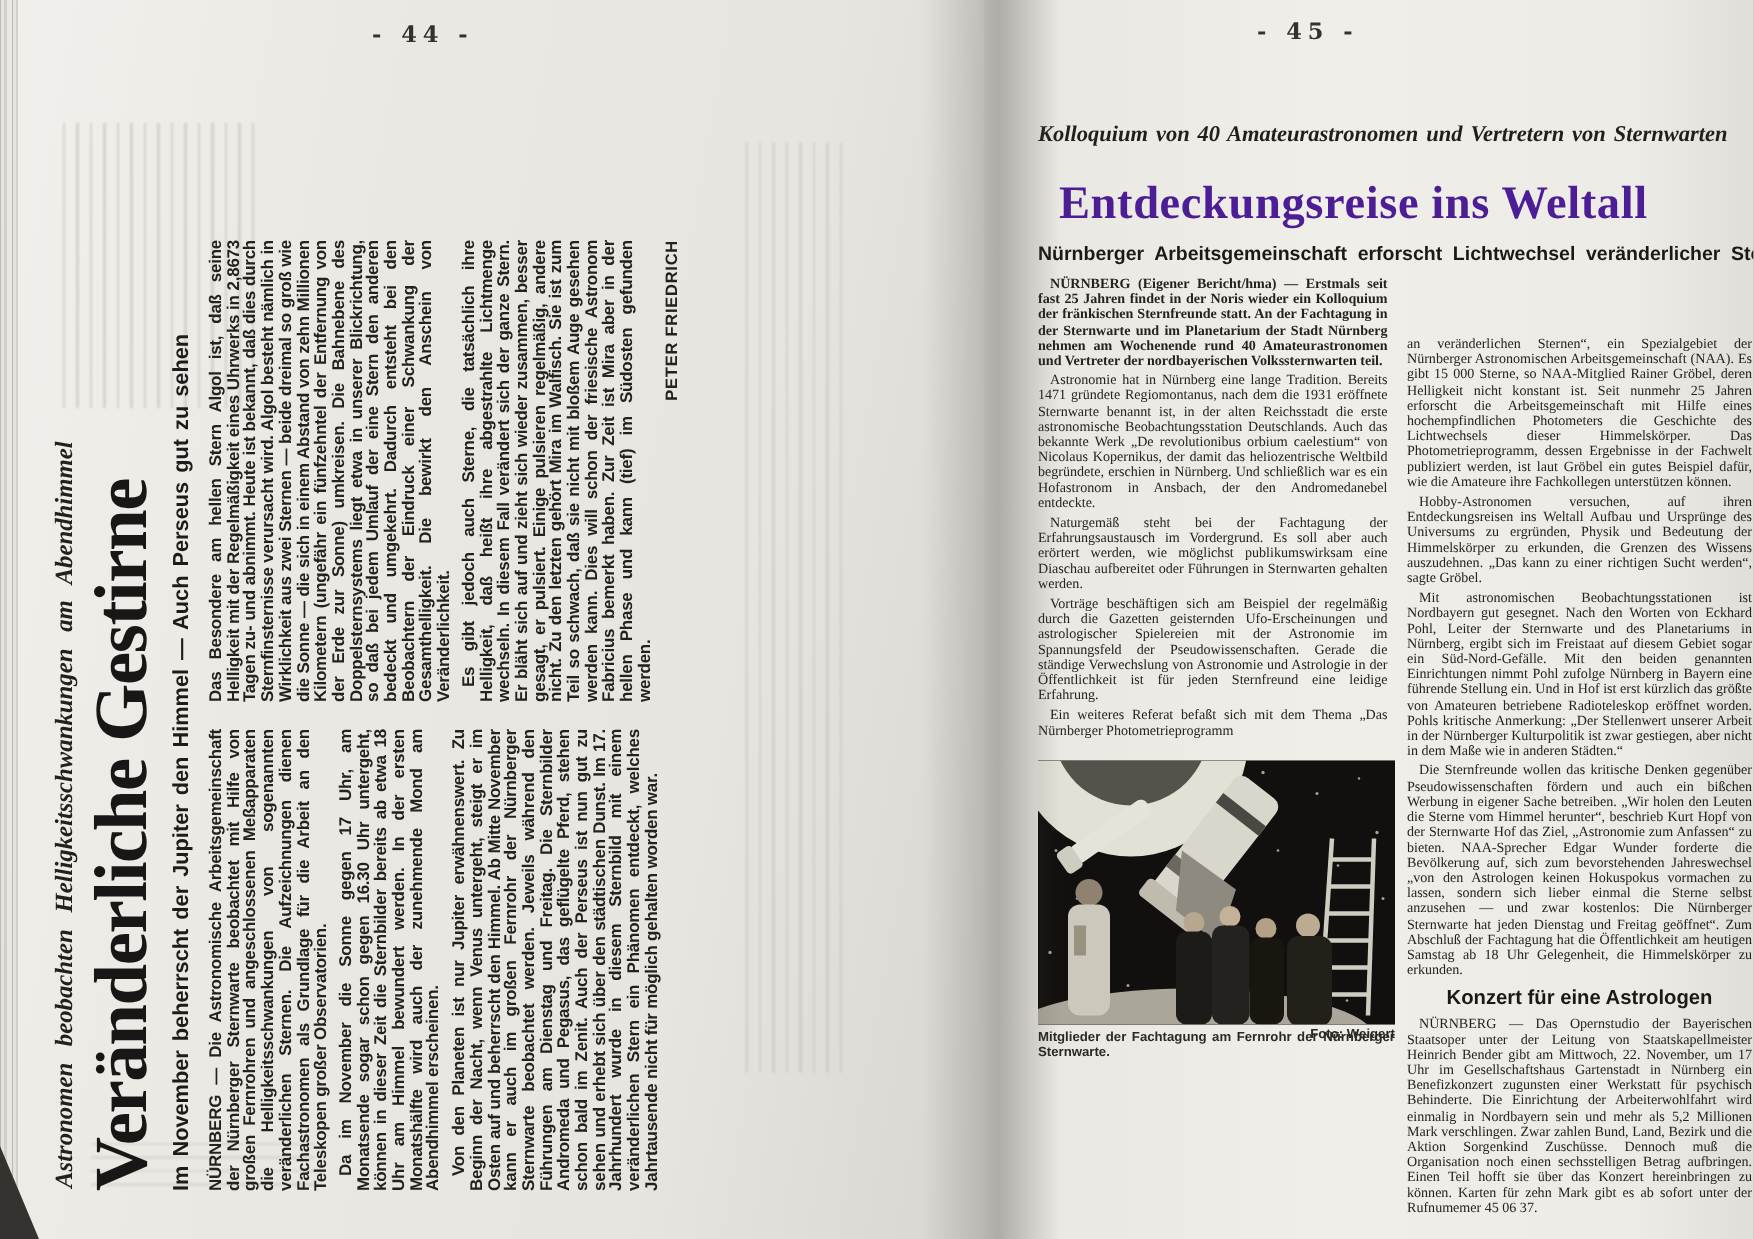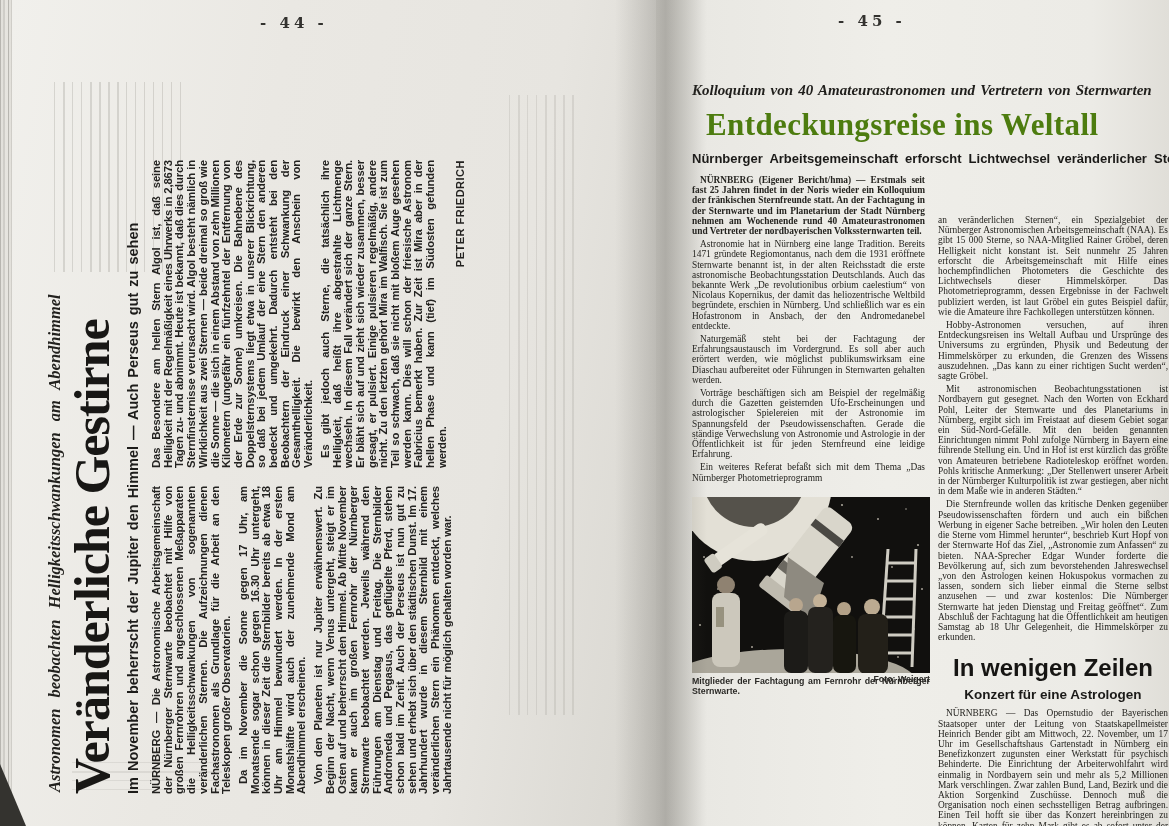--- a/index.html
+++ b/index.html
@@ -1,21 +1,21 @@
 <!DOCTYPE html>
 <html lang="de"><head>
 <meta charset="utf-8">
 <style>
   html,body{margin:0;padding:0;background:#b9b7b2;}
   #scan{position:relative;width:1169px;height:826px;overflow:hidden;
         font-family:"Liberation Serif",serif;color:#1c1c1a;
         background:#e9e7e2;}
   
   .page{position:absolute;top:0;height:826px;}
-  #page-left{left:12px;width:656px;
+  #page-left{left:0;width:656px;
     background:linear-gradient(100deg,#f1f0ec 0%,#eae8e3 35%,#e7e5e0 70%,#d9d7d1 97%);}
   #page-right{left:656px;width:513px;
     background:linear-gradient(90deg,#d8d6d0 0%,#e9e8e3 9%,#efeee9 45%,#ecebe6 85%,#e0ded8 100%);}
   #gutter{position:absolute;left:615px;top:0;width:92px;height:826px;pointer-events:none;
     background:linear-gradient(90deg,rgba(70,68,62,0) 0%,rgba(70,68,62,.22) 45%,rgba(70,68,62,.30) 55%,rgba(70,68,62,0) 100%);}
   #left-edge{position:absolute;left:0;top:0;width:12px;height:826px;opacity:.55;
     background:repeating-linear-gradient(90deg,#8f8d87 0 1px,#dddbd5 1px 3px,#bab8b2 3px 5px,#e4e2dc 5px 8px);}
   #corner-tear{position:absolute;left:0;bottom:0;width:0;height:0;
     border-left:26px solid #34332f;border-top:62px solid transparent;}
   
@@ -46,21 +46,21 @@
     line-height:11.7px;text-align:justify;margin:0 0 5px 0;text-indent:10px;
     letter-spacing:-.15px;color:#232220;hyphens:auto;}
   .l-col p:first-child{text-indent:0;}
   .l-byline{font-family:"Liberation Sans",sans-serif;font-weight:bold;font-size:11px;
     letter-spacing:.5px;text-align:right;margin-top:2px;color:#232220;}
   
   #art-right{position:absolute;left:692px;top:82px;width:476px;}
   .r-kicker{font-family:"Liberation Serif",serif;font-style:italic;font-weight:bold;
     font-size:15px;word-spacing:1.5px;white-space:nowrap;color:#201f1c;}
   .r-headline{font-family:"Liberation Serif",serif;font-weight:bold;font-size:31px;
-    letter-spacing:.4px;white-space:nowrap;margin-top:8px;padding-left:14px;color:#4d7c0f;}
+    letter-spacing:.4px;white-space:nowrap;margin-top:18px;padding-left:14px;color:#4c1d95;}
   .r-subhead{font-family:"Liberation Sans",sans-serif;font-weight:bold;font-size:13px;
     word-spacing:3.5px;white-space:nowrap;margin-top:8px;color:#1b1a18;}
   .r-body{display:flex;gap:13px;margin-top:9px;}
   .r-col{width:233px;}
   .r-col p{font-family:"Liberation Serif",serif;font-size:9.4px;line-height:10.2px;
     text-align:justify;margin:0 0 3px 0;text-indent:8px;color:#24231f;hyphens:auto;}
   .r-col p.lead{font-weight:bold;text-indent:8px;}
   .r-col p.cont{text-indent:0;margin-top:40px;}
   
   .photo-block{margin-top:14px;width:238px;}
@@ -214,21 +214,20 @@
           </div>
         </div>
       </div>
 
       <div class="r-col">
         <p class="cont">an veränderlichen Sternen“, ein Spezialgebiet der Nürnberger Astronomischen Arbeitsgemeinschaft (NAA). Es gibt 15 000 Sterne, so NAA-Mitglied Rainer Gröbel, deren Helligkeit nicht konstant ist. Seit nunmehr 25 Jahren erforscht die Arbeitsgemeinschaft mit Hilfe eines hochempfindlichen Photometers die Geschichte des Lichtwechsels dieser Himmelskörper. Das Photometrieprogramm, dessen Ergebnisse in der Fachwelt publiziert werden, ist laut Gröbel ein gutes Beispiel dafür, wie die Amateure ihre Fachkollegen unterstützen können.</p>
         <p>Hobby-Astronomen versuchen, auf ihren Entdeckungsreisen ins Weltall Aufbau und Ursprünge des Universums zu ergründen, Physik und Bedeutung der Himmelskörper zu erkunden, die Grenzen des Wissens auszudehnen. „Das kann zu einer richtigen Sucht werden“, sagte Gröbel.</p>
         <p>Mit astronomischen Beobachtungsstationen ist Nordbayern gut gesegnet. Nach den Worten von Eckhard Pohl, Leiter der Sternwarte und des Planetariums in Nürnberg, ergibt sich im Freistaat auf diesem Gebiet sogar ein Süd-Nord-Gefälle. Mit den beiden genannten Einrichtungen nimmt Pohl zufolge Nürnberg in Bayern eine führende Stellung ein. Und in Hof ist erst kürzlich das größte von Amateuren betriebene Radioteleskop eröffnet worden. Pohls kritische Anmerkung: „Der Stellenwert unserer Arbeit in der Nürnberger Kulturpolitik ist zwar gestiegen, aber nicht in dem Maße wie in anderen Städten.“</p>
         <p>Die Sternfreunde wollen das kritische Denken gegenüber Pseudowissenschaften fördern und auch ein bißchen Werbung in eigener Sache betreiben. „Wir holen den Leuten die Sterne vom Himmel herunter“, beschrieb Kurt Hopf von der Sternwarte Hof das Ziel, „Astronomie zum Anfassen“ zu bieten. NAA-Sprecher Edgar Wunder forderte die Bevölkerung auf, sich zum bevorstehenden Jahreswechsel „von den Astrologen keinen Hokuspokus vormachen zu lassen, sondern sich lieber einmal die Sterne selbst anzusehen — und zwar kostenlos: Die Nürnberger Sternwarte hat jeden Dienstag und Freitag geöffnet“. Zum Abschluß der Fachtagung hat die Öffentlichkeit am heutigen Samstag ab 18 Uhr Gelegenheit, die Himmelskörper zu erkunden.</p>
 
-        <div class="brief-title">In wenigen Zeilen</div>
         <div class="brief-sub">Konzert für eine Astrologen</div>
         <p class="brief-body">NÜRNBERG — Das Opernstudio der Bayerischen Staatsoper unter der Leitung von Staatskapellmeister Heinrich Bender gibt am Mittwoch, 22. November, um 17 Uhr im Gesellschaftshaus Gartenstadt in Nürnberg ein Benefizkonzert zugunsten einer Werkstatt für psychisch Behinderte. Die Einrichtung der Arbeiterwohlfahrt wird einmalig in Nordbayern sein und mehr als 5,2 Millionen Mark verschlingen. Zwar zahlen Bund, Land, Bezirk und die Aktion Sorgenkind Zuschüsse. Dennoch muß die Organisation noch einen sechsstelligen Betrag aufbringen. Einen Teil hofft sie über das Konzert hereinbringen zu können. Karten für zehn Mark gibt es ab sofort unter der Rufnumemer 45 06 37.</p>
       </div>
     </div>
   </div>
 
   <div id="gutter"></div>
   <div id="left-edge"></div>
   <div id="corner-tear"></div>
 </div>

